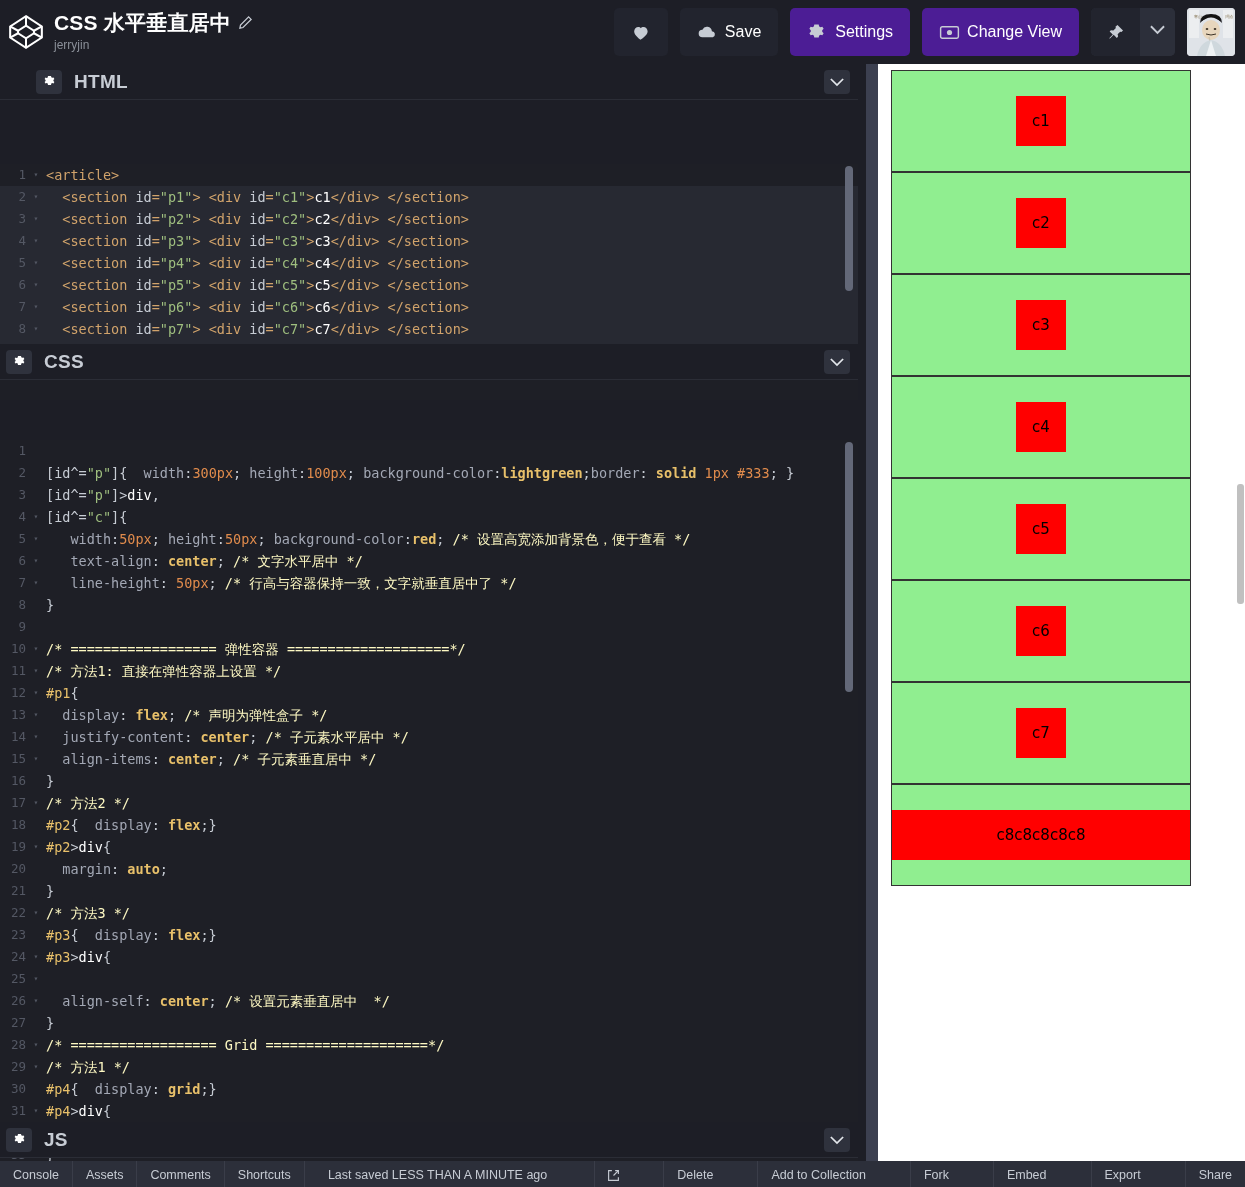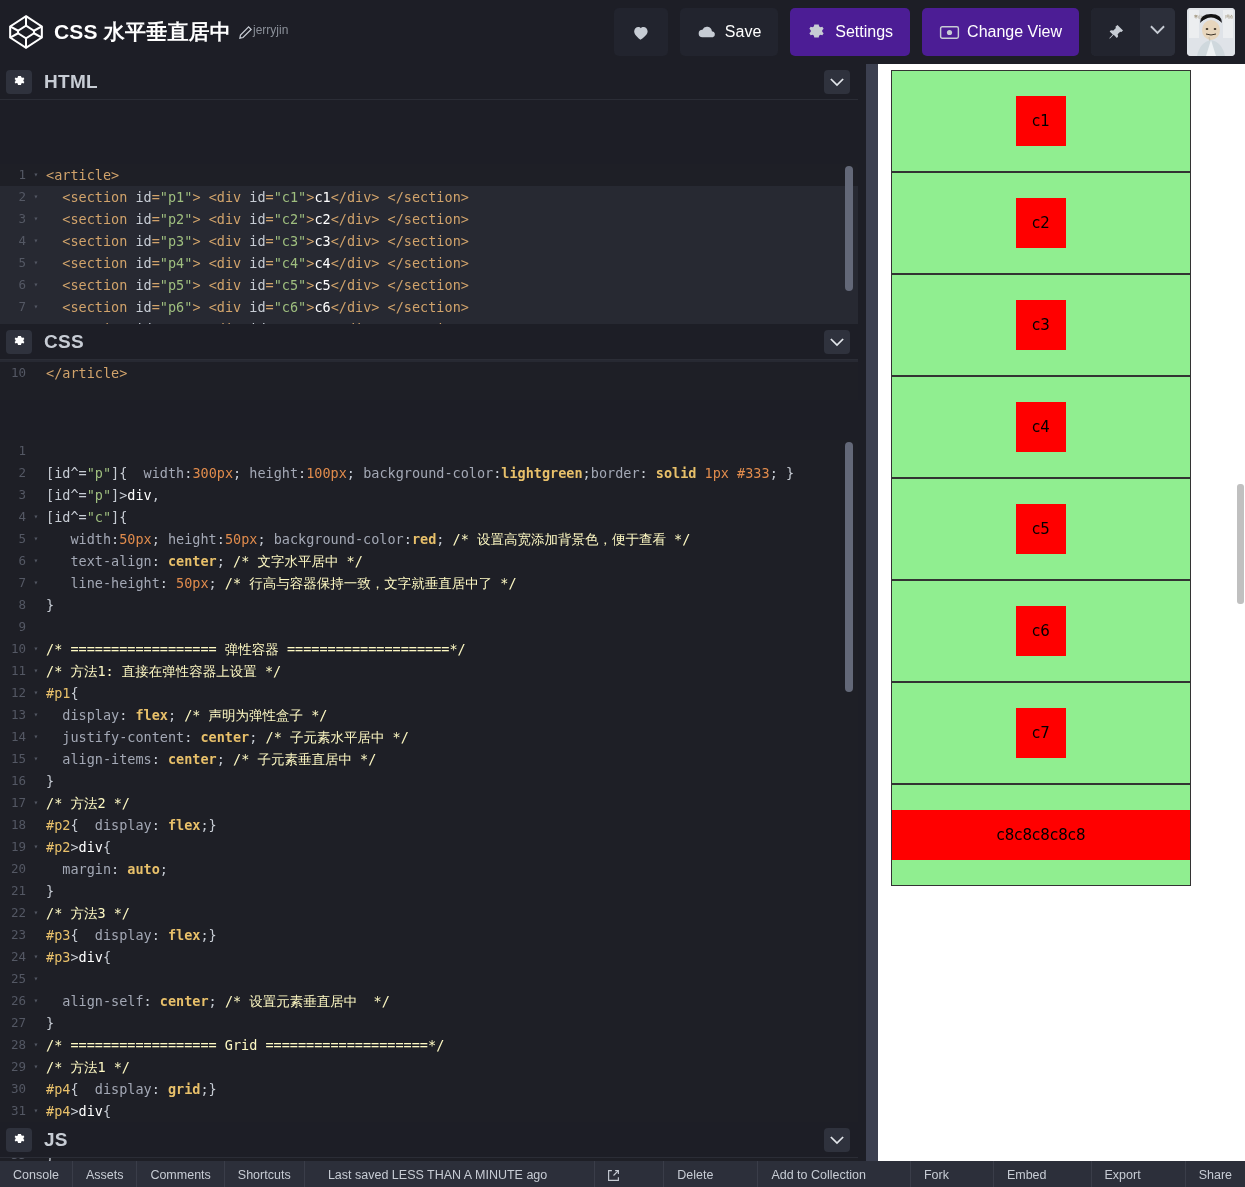--- a/index.html
+++ b/index.html
@@ -14,21 +14,21 @@
   #topbar {
     position: absolute; left: 0; top: 0;
     width: 1245px; height: 64px;
     background: #1d1e26;
     display: flex; align-items: center;
   }
   #logo-wrap {
     width: 44px; height: 44px; margin-left: 4px;
     display: flex; align-items: center; justify-content: center;
   }
-  #title-block { margin-left: 6px; display: flex; flex-direction: row; justify-content: center; }
+  #title-block { margin-left: 6px; display: flex; flex-direction: column; justify-content: center; }
   #title-row { display: flex; align-items: center; gap: 7px; }
   #pen-title {
     color: #fff; font-size: 21px; font-weight: bold;
     letter-spacing: .2px; line-height: 24px; white-space: nowrap;
   }
   #pen-author { color: #8a8f98; font-size: 12px; line-height: 18px; margin-top: 1px; }
   .edit-pencil { width: 15px; height: 15px; display: inline-block; }
 
   #topbar-actions {
     margin-left: auto; margin-right: 10px;
@@ -131,22 +131,22 @@
   .editor-scroll {
     position: absolute; right: 5px; width: 8px;
     background: #636878; border-radius: 4px;
   }
   .hscroll {
     position: absolute; left: 0; bottom: 0;
     height: 7px; background: #636878; border-radius: 4px;
   }
 
   
-  #html-panel-hd { position: absolute; left: 0; top: 0;  width: 858px; }
-  #css-panel-hd  { position: absolute; left: 0; top: 260px; width: 858px; text-align: center; }
+  #html-panel-hd { position: absolute; left: 0; top: 0;  width: 858px; padding-left: 30px; }
+  #css-panel-hd  { position: absolute; left: 0; top: 280px; width: 858px; text-align: center; }
   #js-panel-hd   { position: absolute; left: 0; top: 1058px; width: 858px; }
 
   
   #preview-wrap {
     position: absolute; left: 866px; top: 64px;
     width: 379px; height: 1097px;
     background: #ffffff;
     overflow: hidden;
   }
   #preview-gutter {

